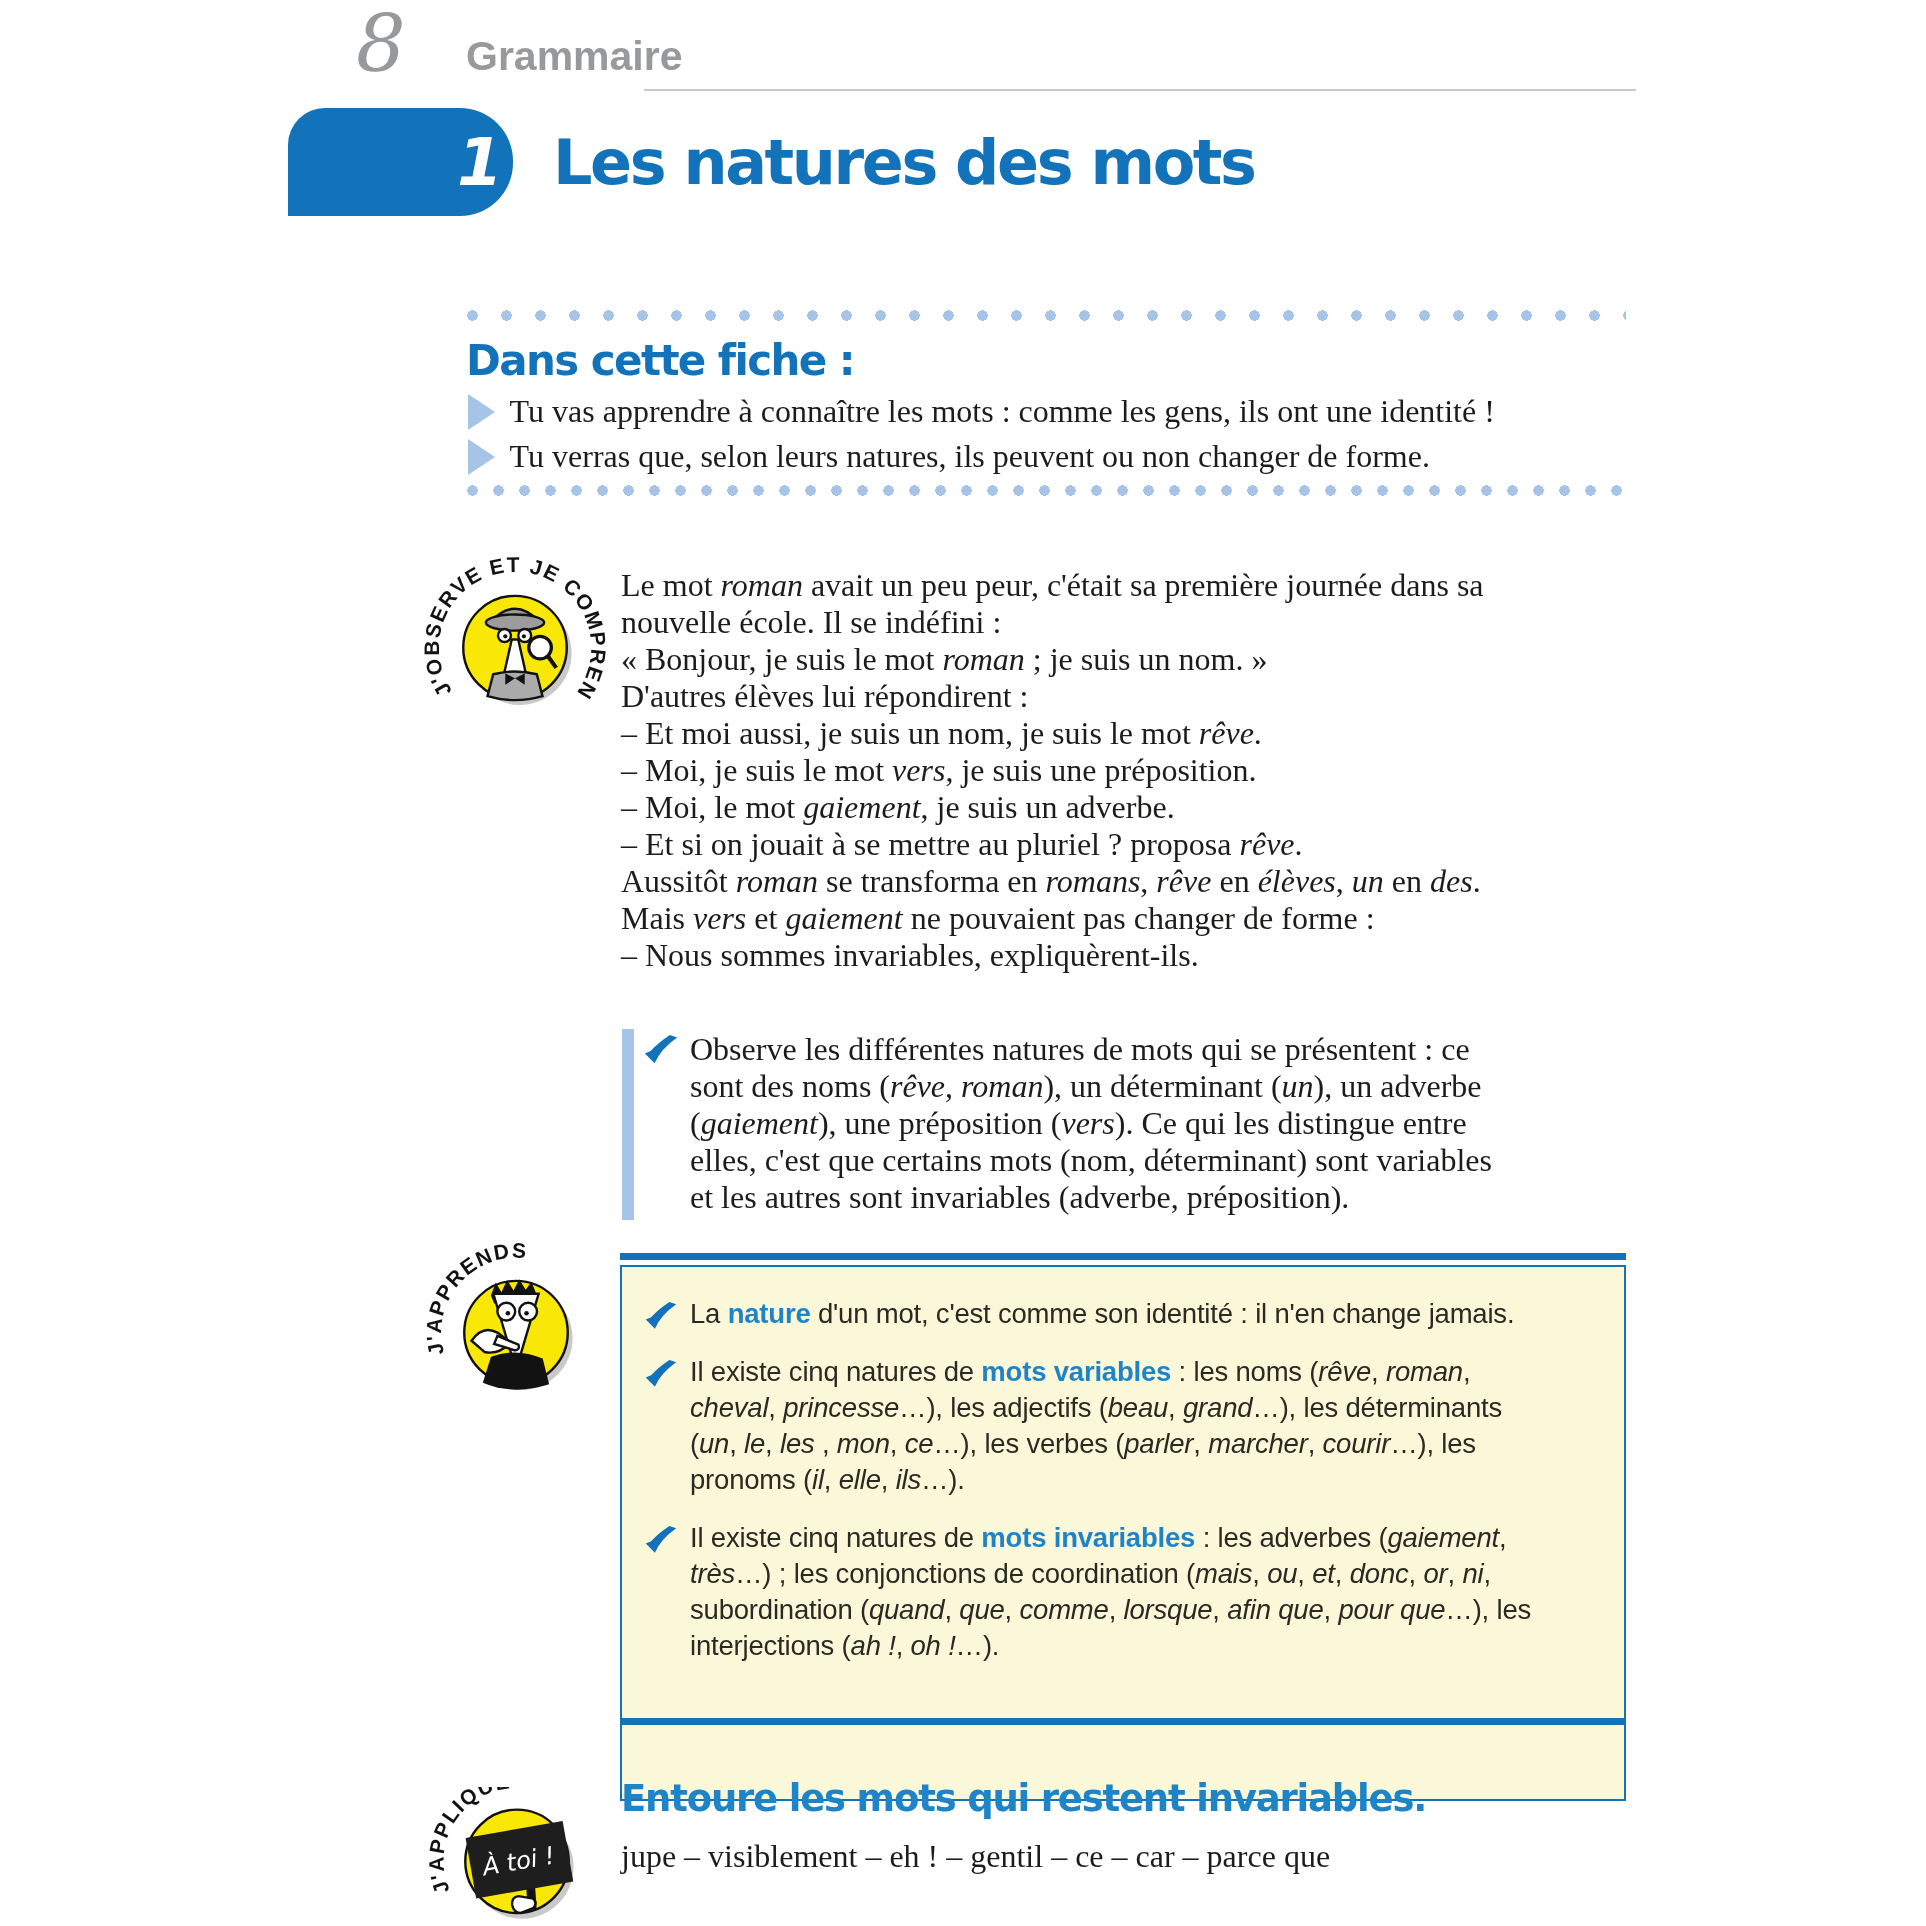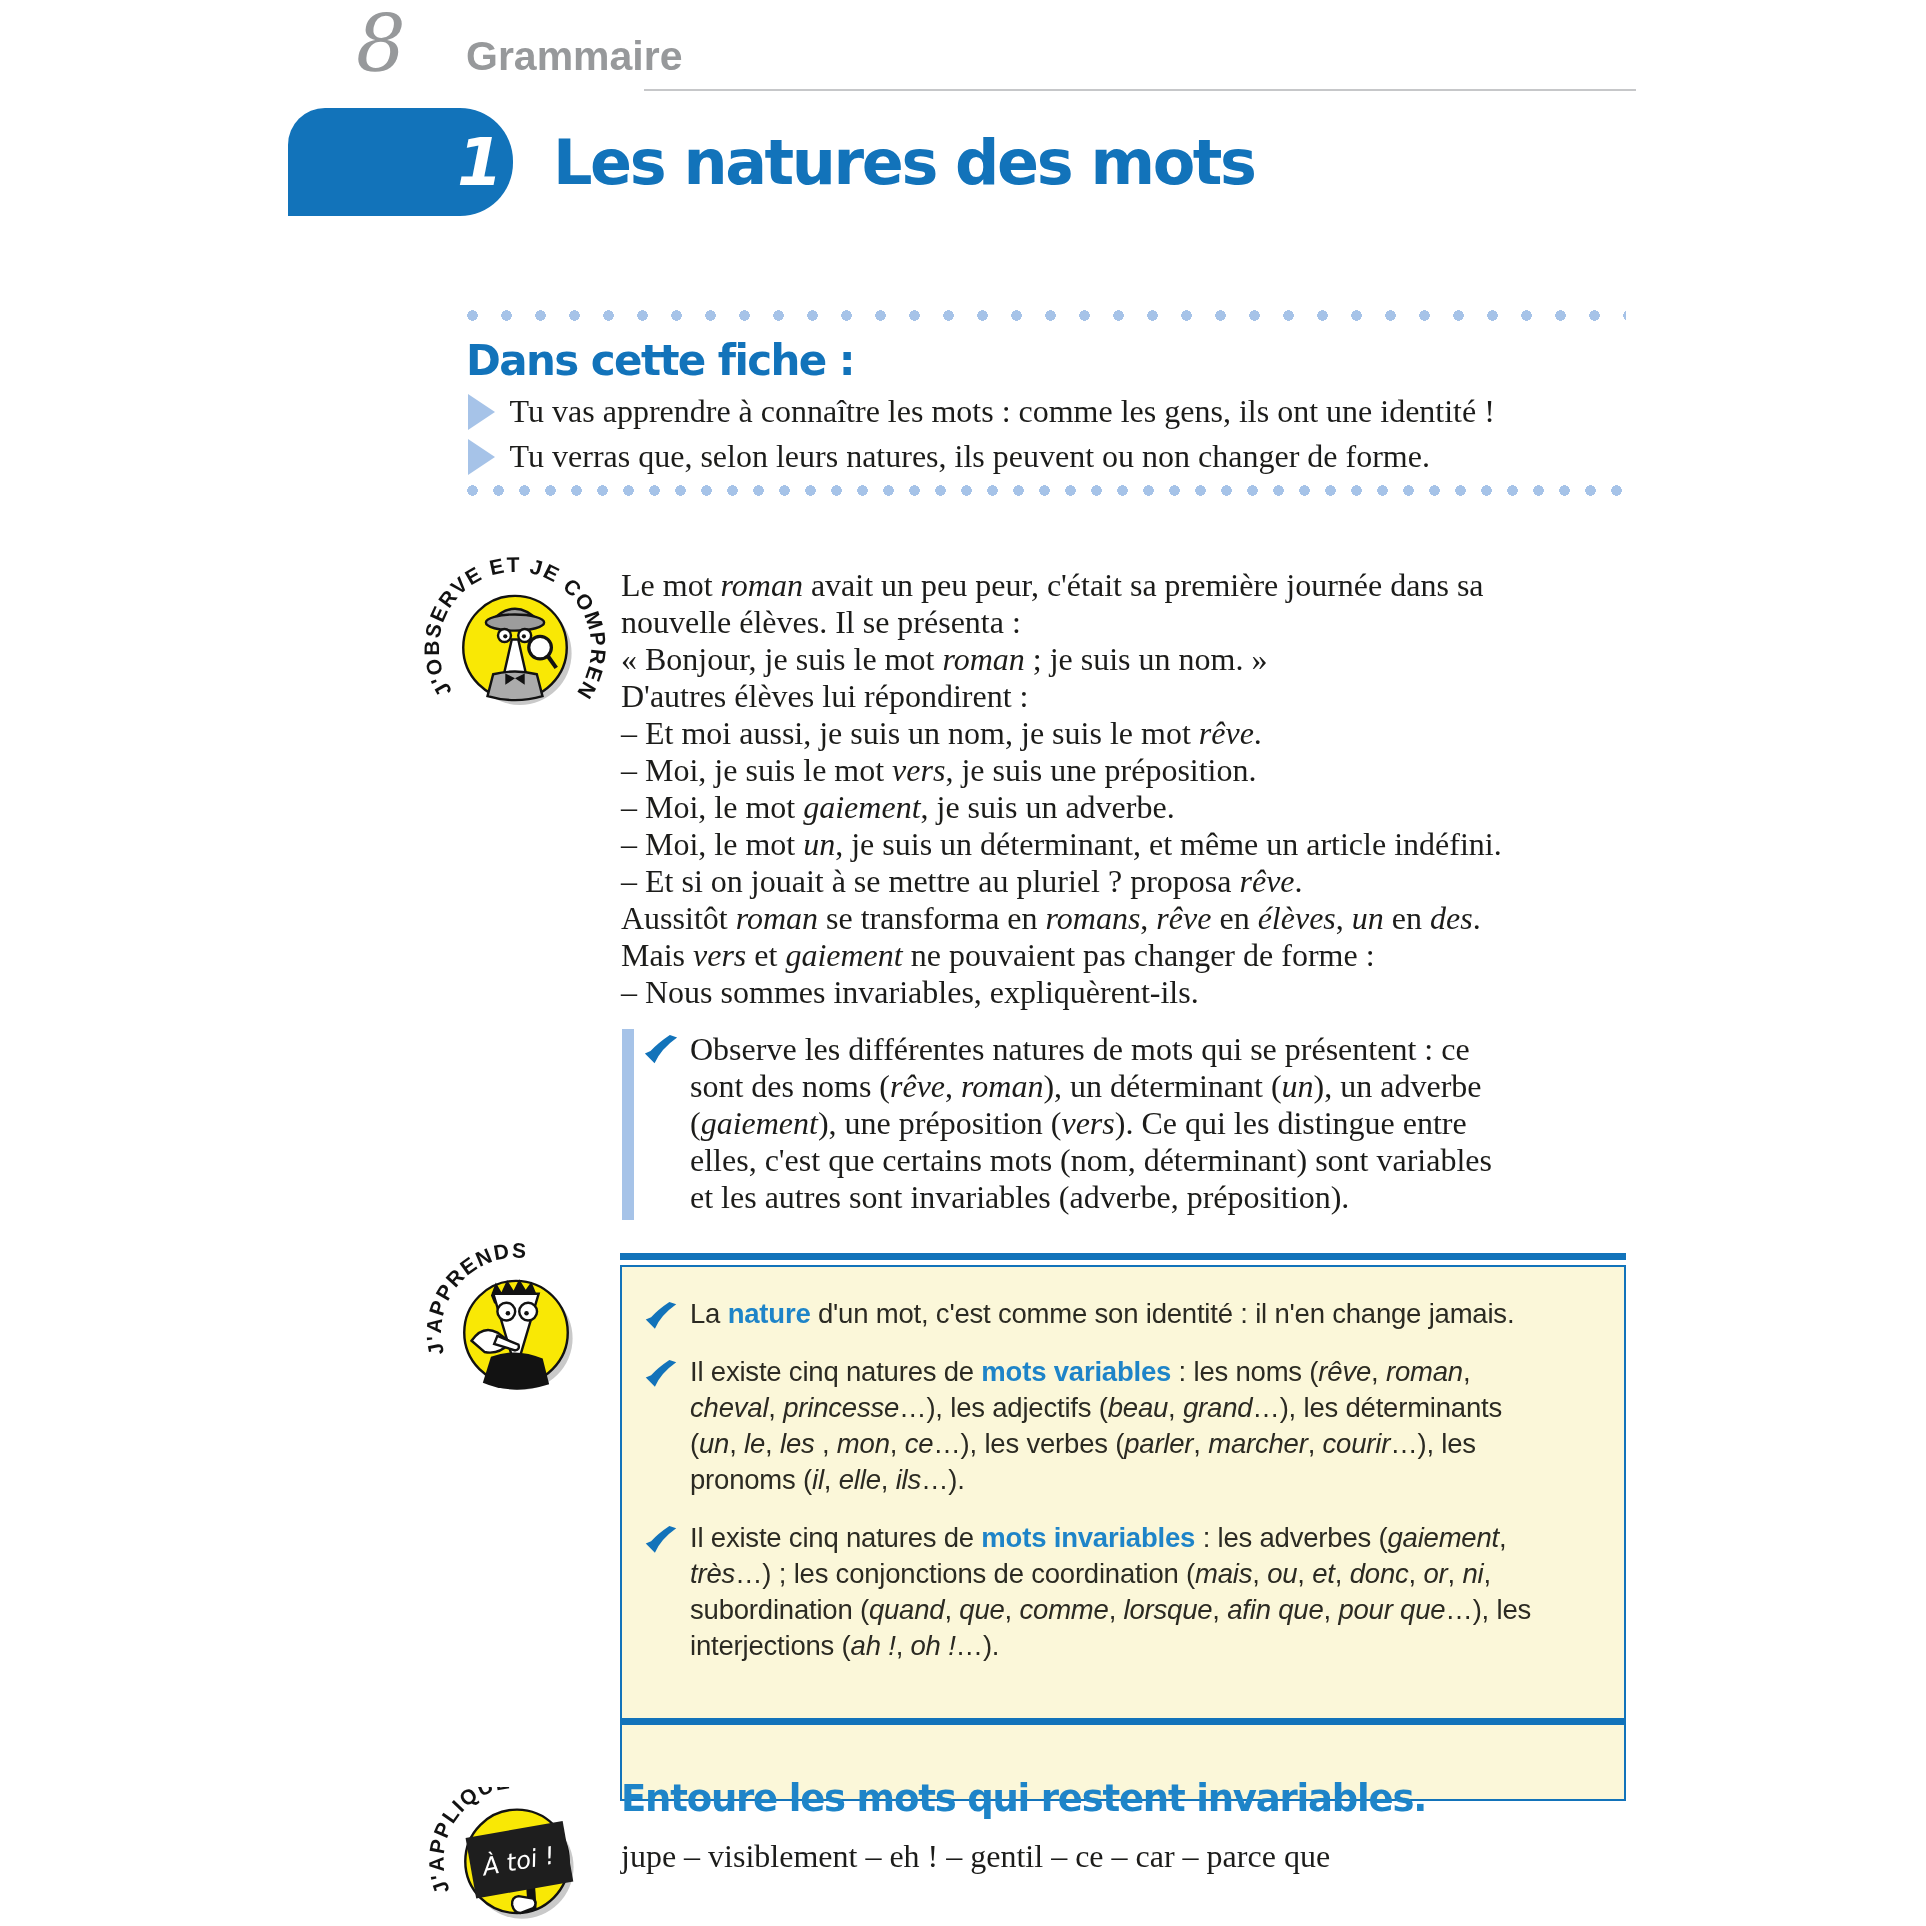--- a/index.html
+++ b/index.html
@@ -138,27 +138,26 @@
     <path d="M111,102 L102,142 Q115,149 128,142 L119,102 Z" fill="#ffffff" stroke="#121212" stroke-width="3"></path>
     <circle cx="146" cy="112" r="14" fill="#ffffff" stroke="#121212" stroke-width="4"></circle>
     <line x1="156" y1="123" x2="166" y2="137" stroke="#121212" stroke-width="5"></line>
     <path d="M88,145 Q115,138 142,145 L149,172 Q115,182 81,172 Z" fill="#ABABAB" stroke="#121212" stroke-width="3"></path>
     <path d="M115,150 L103,144 L103,158 Z M115,150 L127,144 L127,158 Z" fill="#121212"></path>
     <text class="arc-label"><textPath href="#obsArc" startOffset="4">J'OBSERVE ET JE COMPRENDS</textPath></text>
   </svg>
 
   <div class="story">
     <div class="story-line"><span>Le mot </span><span class="seg-i">roman</span><span> avait un peu peur, c'était sa première journée dans sa</span></div>
-    <div class="story-line"><span>nouvelle élèves. Il se présenta :</span></div>
+    <div class="story-line"><span>nouvelle école. Il se indéfini :</span></div>
     <div class="story-line"><span>« Bonjour, je suis le mot </span><span class="seg-i">roman</span><span> ; je suis un nom. »</span></div>
     <div class="story-line"><span>D'autres élèves lui répondirent :</span></div>
     <div class="story-line"><span>– Et moi aussi, je suis un nom, je suis le mot </span><span class="seg-i">rêve</span><span>.</span></div>
     <div class="story-line"><span>– Moi, je suis le mot </span><span class="seg-i">vers</span><span>, je suis une préposition.</span></div>
     <div class="story-line"><span>– Moi, le mot </span><span class="seg-i">gaiement</span><span>, je suis un adverbe.</span></div>
-    <div class="story-line"><span>– Moi, le mot </span><span class="seg-i">un</span><span>, je suis un déterminant, et même un article indéfini.</span></div>
     <div class="story-line"><span>– Et si on jouait à se mettre au pluriel ? proposa </span><span class="seg-i">rêve</span><span>.</span></div>
     <div class="story-line"><span>Aussitôt </span><span class="seg-i">roman</span><span> se transforma en </span><span class="seg-i">romans</span><span>, </span><span class="seg-i">rêve</span><span> en </span><span class="seg-i">élèves</span><span>, </span><span class="seg-i">un</span><span> en </span><span class="seg-i">des</span><span>.</span></div>
     <div class="story-line"><span>Mais </span><span class="seg-i">vers</span><span> et </span><span class="seg-i">gaiement</span><span> ne pouvaient pas changer de forme :</span></div>
     <div class="story-line"><span>– Nous sommes invariables, expliquèrent-ils.</span></div>
   </div>
 
   <div class="note-bar"></div>
   <svg class="note-check" width="34" height="29" viewBox="0 0 42 36">
     <path d="M1,23 L13,35 Q21,17 41,3 L32,0 Q17,10 8,20 Z" fill="#1273BA"></path>
   </svg>

